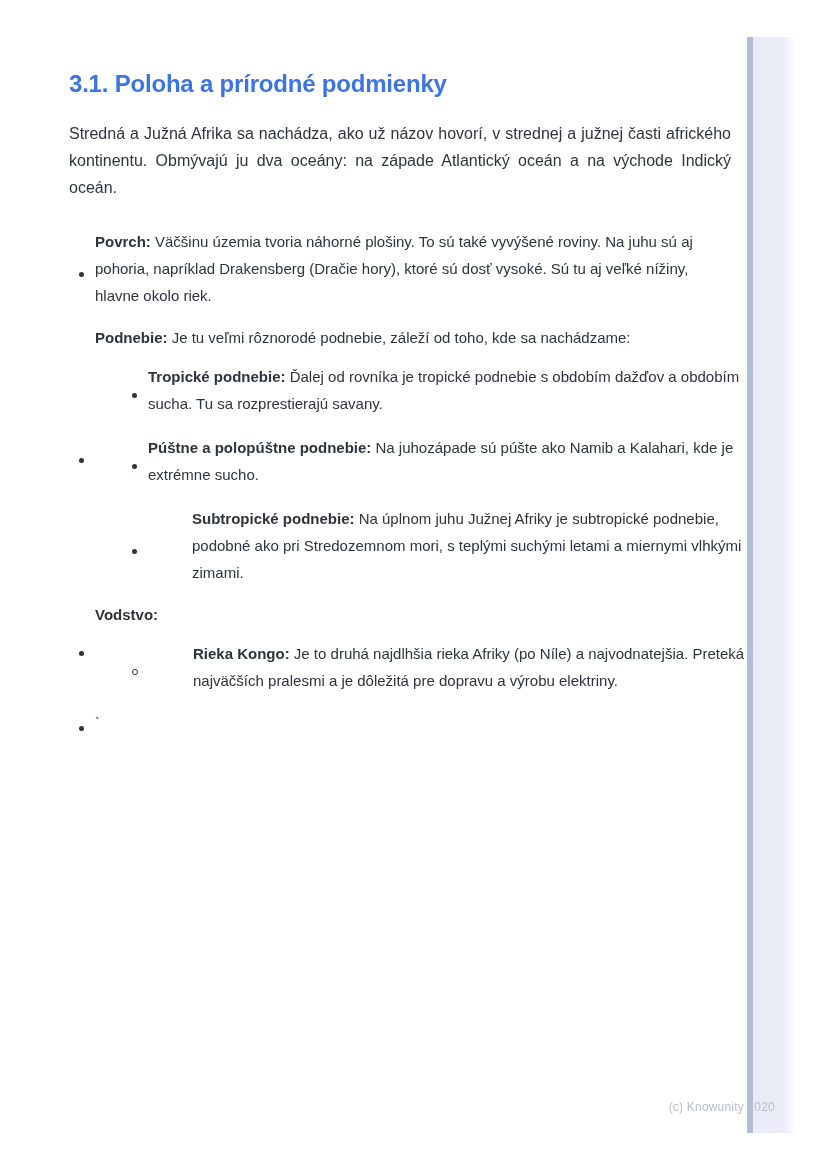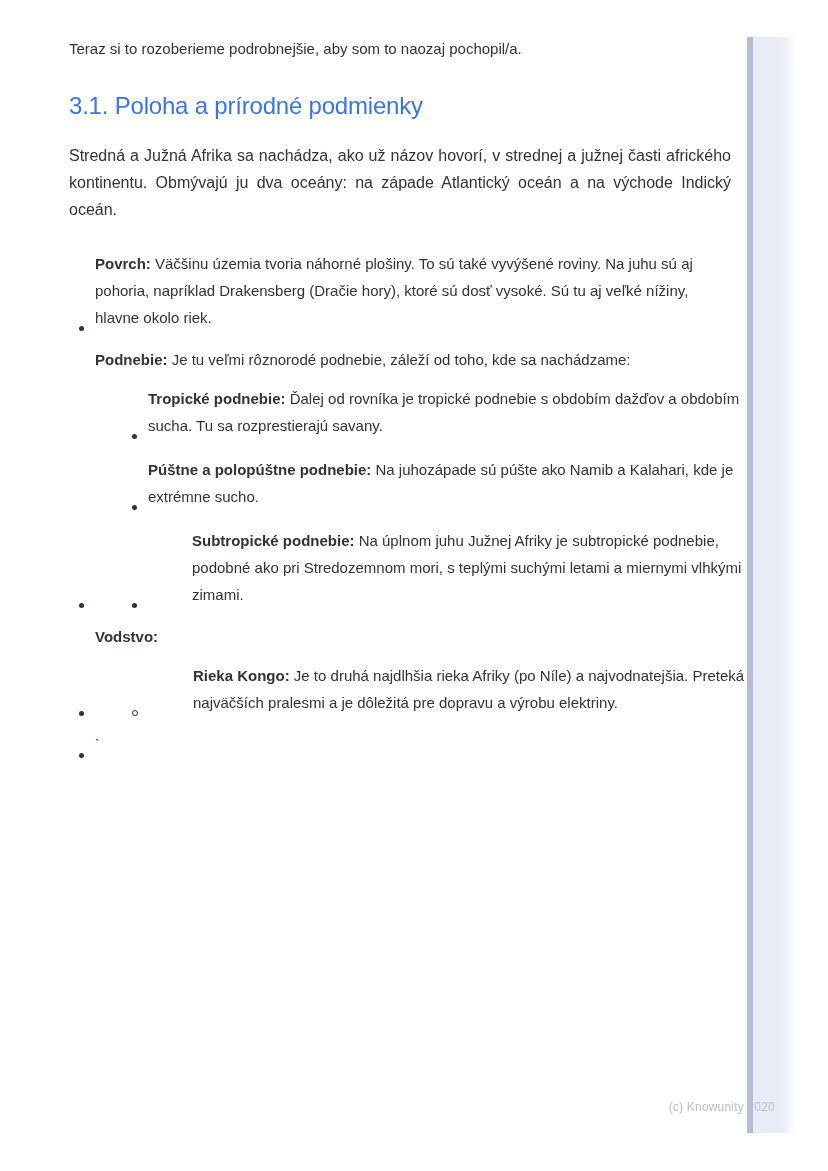--- a/index.html
+++ b/index.html
@@ -17,32 +17,32 @@
     width: 828px; height: 1171px;
     padding: 38px 97px 0 69px;
   }
   .intro {
     font-size: 15px;
     line-height: 22px;
   }
   h2.section-heading {
     margin: 32px 0 22px;
     font-size: 24px;
-    font-weight: 400;
+    font-weight: 700;
     color: var(--heading-color, #3b74e4);
     letter-spacing: -0.2px;
   }
   p.body-par {
     font-size: 16px;
     line-height: 27px;
     text-align: justify;
   }
   ul { list-style: none; }
   ul.l1 { margin-top: 27px; }
-  li { display: flex; align-items: flex-end; }
+  li { display: flex; align-items: center; }
   ul.l1 > li { margin-bottom: 15px; }
   ul.l2 { margin-top: 12px; margin-left: 27px; width: 100%; }
   ul.l2 > li { margin-bottom: 17px; }
   ul.l2 > li:last-child { margin-bottom: 0; gap: 44px; }
   .marker {
     flex: 0 0 auto;
     width: 5px; height: 5px;
     margin: 11px 11px 0 10px;
     border-radius: 50%;
   }
@@ -77,21 +77,20 @@
     border-left: 6px solid var(--scrollbar-edge, #b4bdd6);
     background: linear-gradient(90deg, #e9ecf6 0%, #e9ecf6 68%, #fdfdff 100%);
     z-index: 2;
   }
 </style>
 </head>
 <body style="--text-color: #2e343e; --heading-color: #3b74e4; --footer-color: #b9bec8; --scrollbar-edge: #b4bdd6;">
 
 <div class="page">
 
-  <p class="intro">Teraz si to rozoberieme podrobnejšie, aby som to naozaj pochopil/a.</p>
 
   <h2 class="section-heading">3.1. Poloha a prírodné podmienky</h2>
 
   <p class="body-par">Stredná a Južná Afrika sa nachádza, ako už názov hovorí, v strednej a južnej časti afrického kontinentu. Obmývajú ju dva oceány: na západe Atlantický oceán a na východe Indický oceán.</p>
 
   <ul class="l1">
 
     <li>
       <span class="marker disc"></span>
       <div class="li-text"><strong>Povrch:</strong><span> Väčšinu územia tvoria náhorné plošiny. To sú také vyvýšené roviny. Na juhu sú aj pohoria, napríklad Drakensberg (Dračie hory), ktoré sú dosť vysoké. Sú tu aj veľké nížiny, hlavne okolo riek.</span></div>

